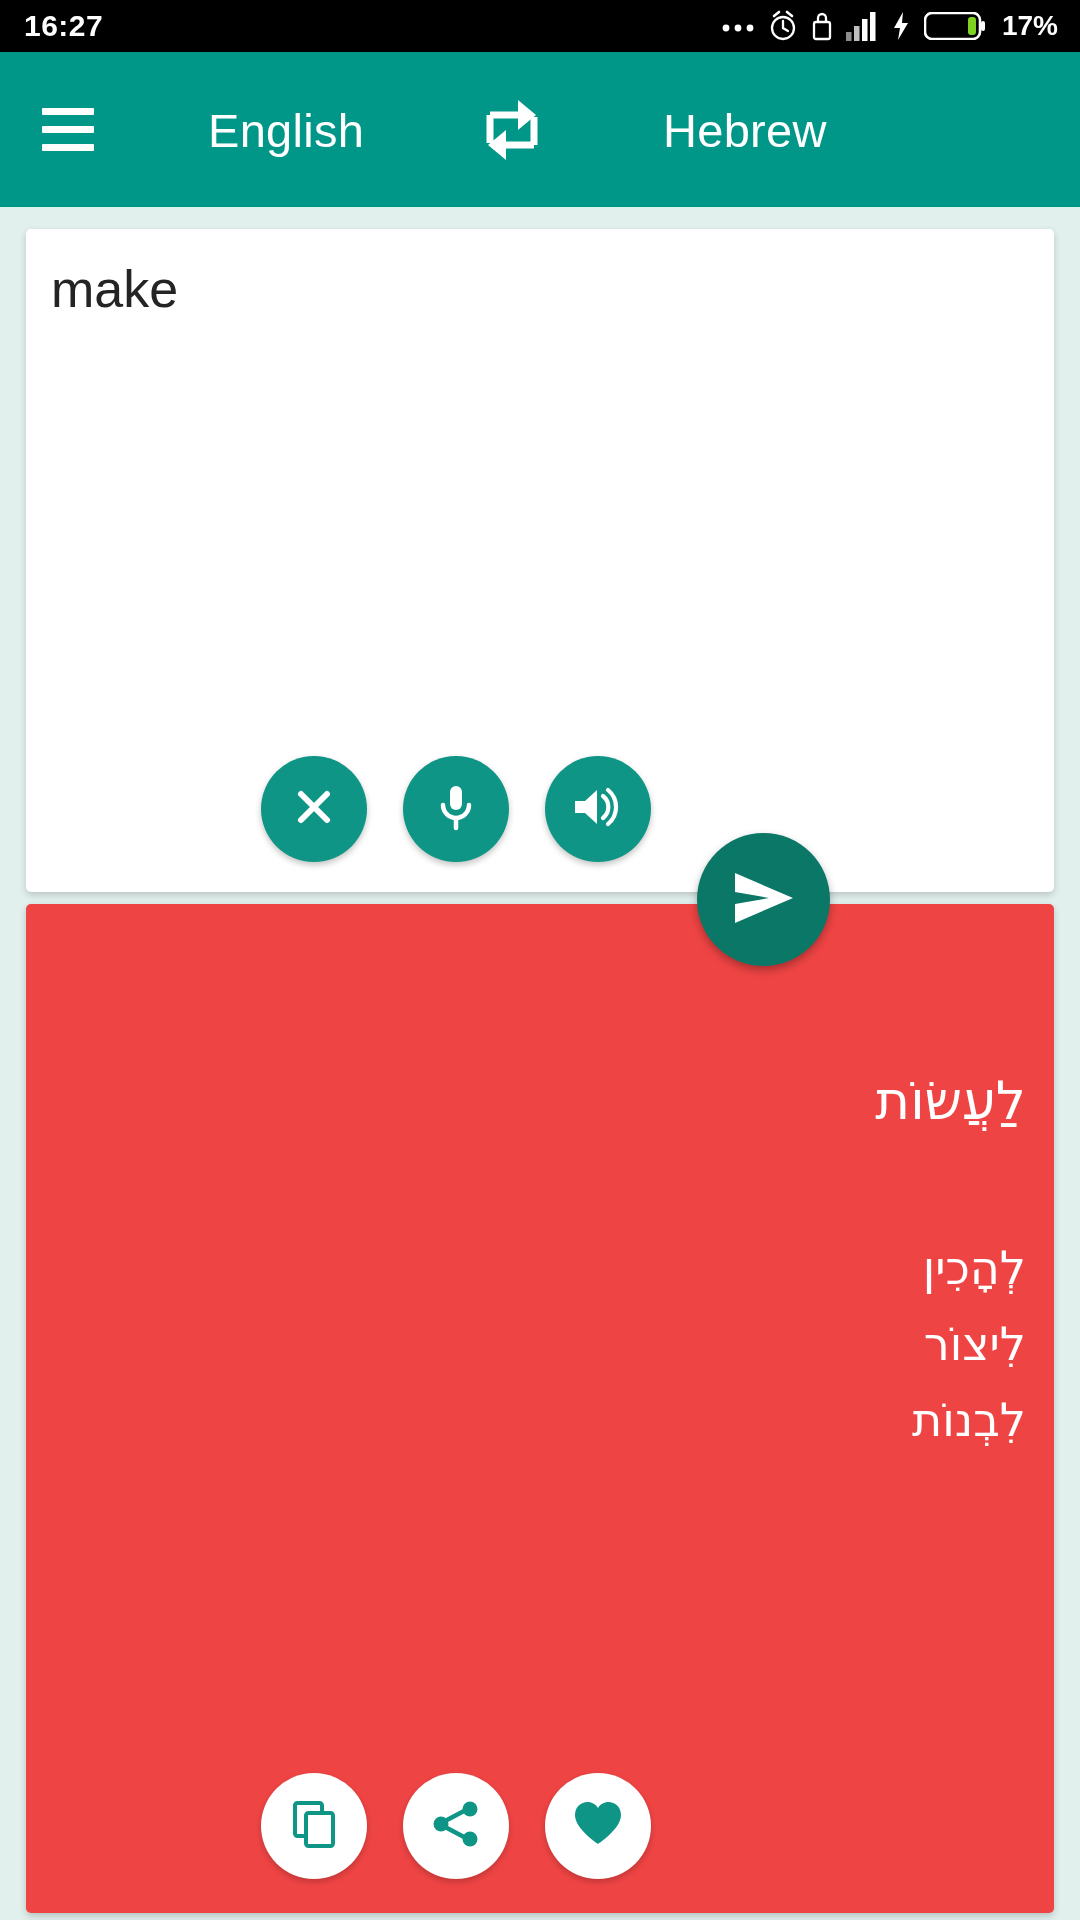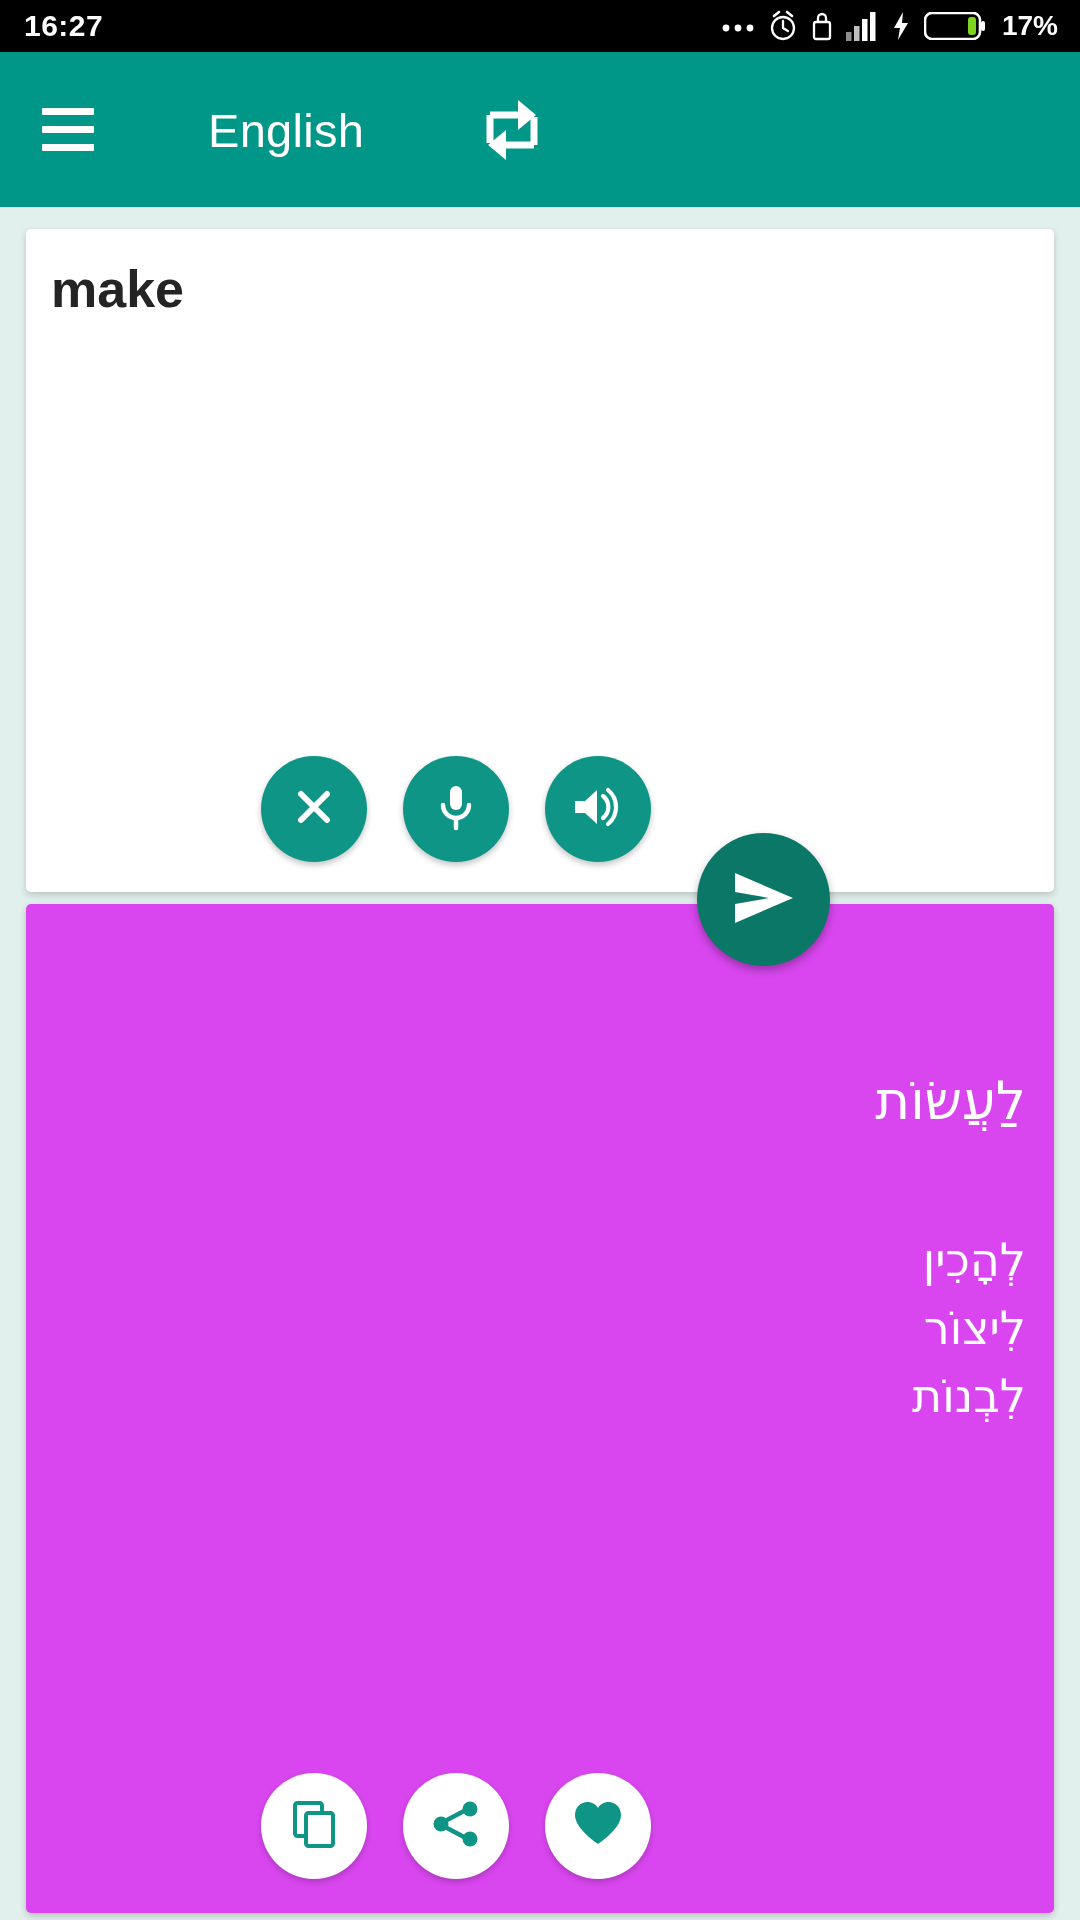--- a/index.html
+++ b/index.html
@@ -120,21 +120,21 @@
     overflow: hidden;
   }
   .input-text {
     position: absolute;
     left: 25px;
     top: 28px;
     right: 25px;
     font-size: 52px;
     color: #242424;
     line-height: 1.25;
-    font-weight: bold;
+    font-weight: normal;
   }
   .input-actions {
     position: absolute;
     left: 0;
     right: 0;
     bottom: 30px;
     display: flex;
     justify-content: center;
     align-items: center;
     gap: 36px;
@@ -170,21 +170,21 @@
     z-index: 10;
   }
 
   
   .result-card {
     position: absolute;
     left: 26px;
     top: 697px;
     width: 1028px;
     height: 1009px;
-    background: #d946ef;
+    background: #ef4444;
     border-radius: 5px;
     box-shadow: 0 3px 7px rgba(0,0,0,0.2);
     overflow: hidden;
   }
   .result-main {
     position: absolute;
     top: 165px;
     right: 28px;
     left: 28px;
     text-align: right;
@@ -199,21 +199,21 @@
     top: 322px;
     right: 28px;
     left: 28px;
     text-align: right;
     direction: rtl;
     color: #ffffff;
     font-family: "DejaVu Sans", sans-serif;
     font-size: 46px;
     line-height: 1.48;
   }
-  .result-alts div { white-space: nowrap; }
+  .result-alts div { white-space: nowrap; margin-top: 8px; }
   .result-actions {
     position: absolute;
     left: 0;
     right: 0;
     bottom: 34px;
     display: flex;
     justify-content: center;
     align-items: center;
     gap: 36px;
     padding-right: 168px;
@@ -304,20 +304,21 @@
     <svg width="68" height="70" viewBox="0 0 68 70">
       <path d="M12 20 H46" stroke="#fff" stroke-width="7" fill="none" stroke-linecap="butt"></path>
       <path d="M12 20 V48" stroke="#fff" stroke-width="7" fill="none"></path>
       <path d="M40 5 L58 20 L40 35 Z" fill="#fff"></path>
       <path d="M56 50 H22" stroke="#fff" stroke-width="7" fill="none"></path>
       <path d="M56 50 V22" stroke="#fff" stroke-width="7" fill="none"></path>
       <path d="M28 35 L10 50 L28 65 Z" fill="#fff"></path>
     </svg>
   </div>
 
+  <div class="lang-label lang-target">Hebrew</div>
 </div>
 
 <div class="content">
 
   <div class="input-card">
 
     <div class="input-text" placeholder="">make</div>
 
     <div class="input-actions">
 

